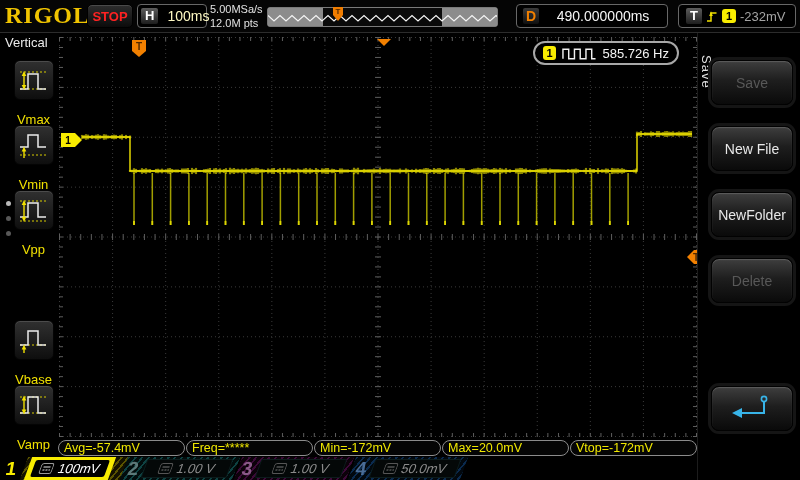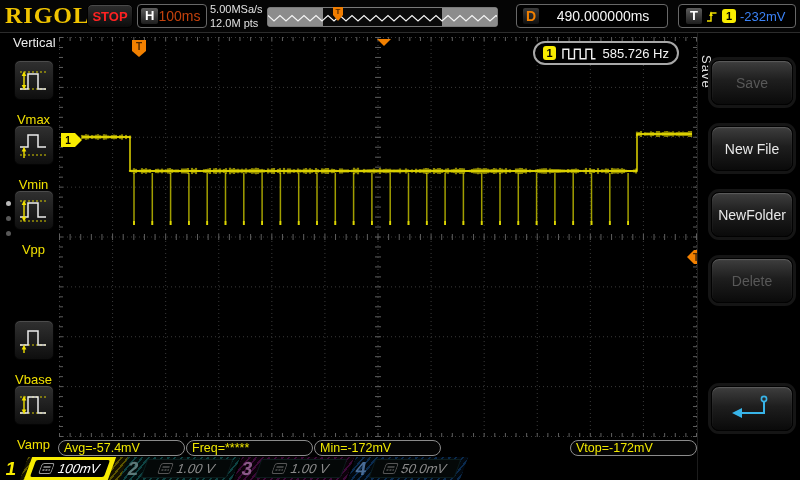--- a/index.html
+++ b/index.html
@@ -10,40 +10,40 @@
   
   .topbar{position:absolute;left:0;top:0;width:800px;height:32px;background:#050505;border-bottom:1px solid #2c2c2c;}
   .logo{position:absolute;left:5px;top:2px;font-family:"Liberation Serif",serif;font-weight:bold;font-size:24px;color:#f0c400;letter-spacing:1px;}
   .stop-btn{position:absolute;left:87px;top:4px;width:46px;height:24px;background:linear-gradient(#2e2e2e,#0c0c0c);
     border:1px solid #000;border-radius:5px;color:#ff2222;font-weight:bold;font-size:13px;font-family:inherit;
     box-shadow:inset 0 1px 0 #4a4a4a;padding:0;}
   .hbox{position:absolute;left:137px;top:4px;width:70px;height:24px;border:1px solid #686868;border-radius:4px;
     background:#000;display:flex;align-items:center;box-sizing:border-box;}
   .chip{background:linear-gradient(#5c5c5c,#1e1e1e);border-radius:2px;color:#fff;font-weight:bold;font-size:13px;
     padding:1px 4px;margin-left:3px;line-height:14px;}
-  .hval{color:#c2410c;font-size:14px;}
+  .hval{color:#fef9c3;font-size:14px;margin-left:9px;}
   .srate{position:absolute;left:210px;top:2px;color:#e2e2e2;font-size:11px;line-height:14px;}
   .membar{position:absolute;left:267px;top:7px;width:231px;height:20px;border:1px solid #7a7a7a;border-radius:3px;
     background:#8c8c8c;box-sizing:border-box;}
   .mem-pennant{position:absolute;left:65px;top:-1px;width:10px;height:14px;background:#f07d00;color:#502800;
     font-size:8px;font-weight:bold;text-align:center;line-height:10px;
     clip-path:polygon(0 0,100% 0,100% 58%,50% 100%,0 58%);}
   .dbox{position:absolute;left:516px;top:4px;width:152px;height:24px;border:1px solid #686868;border-radius:4px;
     background:#000;display:flex;align-items:center;box-sizing:border-box;}
   .dlabel{color:#f28000;font-weight:bold;font-size:14px;margin-left:6px;background:linear-gradient(#3a3a3a,#101010);
     padding:0 3px;border-radius:2px;}
   .dval{color:#f5f5f5;font-size:14px;margin:0 auto;}
   .tbox{position:absolute;left:678px;top:4px;width:118px;height:24px;border:1px solid #686868;border-radius:4px;
     background:#000;display:flex;align-items:center;gap:4px;padding:0 4px;box-sizing:border-box;}
   .tchan{background:#f8ec00;color:#000;font-weight:bold;font-size:11px;width:14px;height:14px;border-radius:3px;
     text-align:center;line-height:14px;flex:0 0 auto;}
-  .tlevel{color:#3b82f6;font-size:13px;}
-
-  
-  .leftmenu{position:absolute;left:0;top:33px;width:58px;height:423px;background:#000;padding-left:8px;}
+  .tlevel{color:#a3a3a3;font-size:13px;}
+
+  
+  .leftmenu{position:absolute;left:0;top:33px;width:58px;height:423px;background:#000;}
   .lm-title{color:#ececec;font-size:13px;padding:2px 0 0 5px;}
   .lm-dots{position:absolute;left:6px;top:168px;}
   .lm-dots i{display:block;width:5px;height:5px;border-radius:50%;background:#585858;margin:0 0 10px 0;}
   .lm-dots i.on{background:#b8b8b8;}
   .lm-group{position:absolute;left:9px;width:49px;text-align:center;}
   .lm-btn{width:40px;height:40px;border-radius:6px;background:linear-gradient(#303030,#0e0e0e);
     border:1px solid #040404;box-shadow:inset 0 1px 0 #4c4c4c;padding:2px 0 0 0;}
   .lm-label{color:#f0e000;font-size:13px;margin-top:12px;}
 
   
@@ -222,20 +222,21 @@
       <svg width="36" height="13" viewBox="0 0 36 13">
         <path d="M1,12 V2 H7 V12 H13 V2 H19 V12 H25 V2 H31 V12 H35" stroke="#f0f0f0" stroke-width="1.5" fill="none"></path>
       </svg>
       <span class="fq-val">585.726 Hz</span>
     </div>
   </div>
 
   <div class="mtab" style="left:58px">Avg=-57.4mV</div>
   <div class="mtab" style="left:186px">Freq=*****</div>
   <div class="mtab" style="left:314px">Min=-172mV</div>
+  <div class="mtab" style="left:442px">Max=20.0mV</div>
   <div class="mtab" style="left:570px">Vtop=-172mV</div>
 
   <div class="chanbar">
     <span class="ch-num" style="left:6px;color:#f8ec00">1</span>
     <div class="hatch hatch-y" style="left:24px;width:100px">
       <div class="para ch1-solid" style="left:4px;transform:none;">
         <div class="ch-inner">
           <svg width="13" height="11" viewBox="0 0 13 11">
             <rect x="0.5" y="0.5" width="12" height="10" rx="2" stroke="#999" fill="none"></rect>
             <path d="M3,4 H10" stroke="#e8e8e8" stroke-width="1.2"></path>

